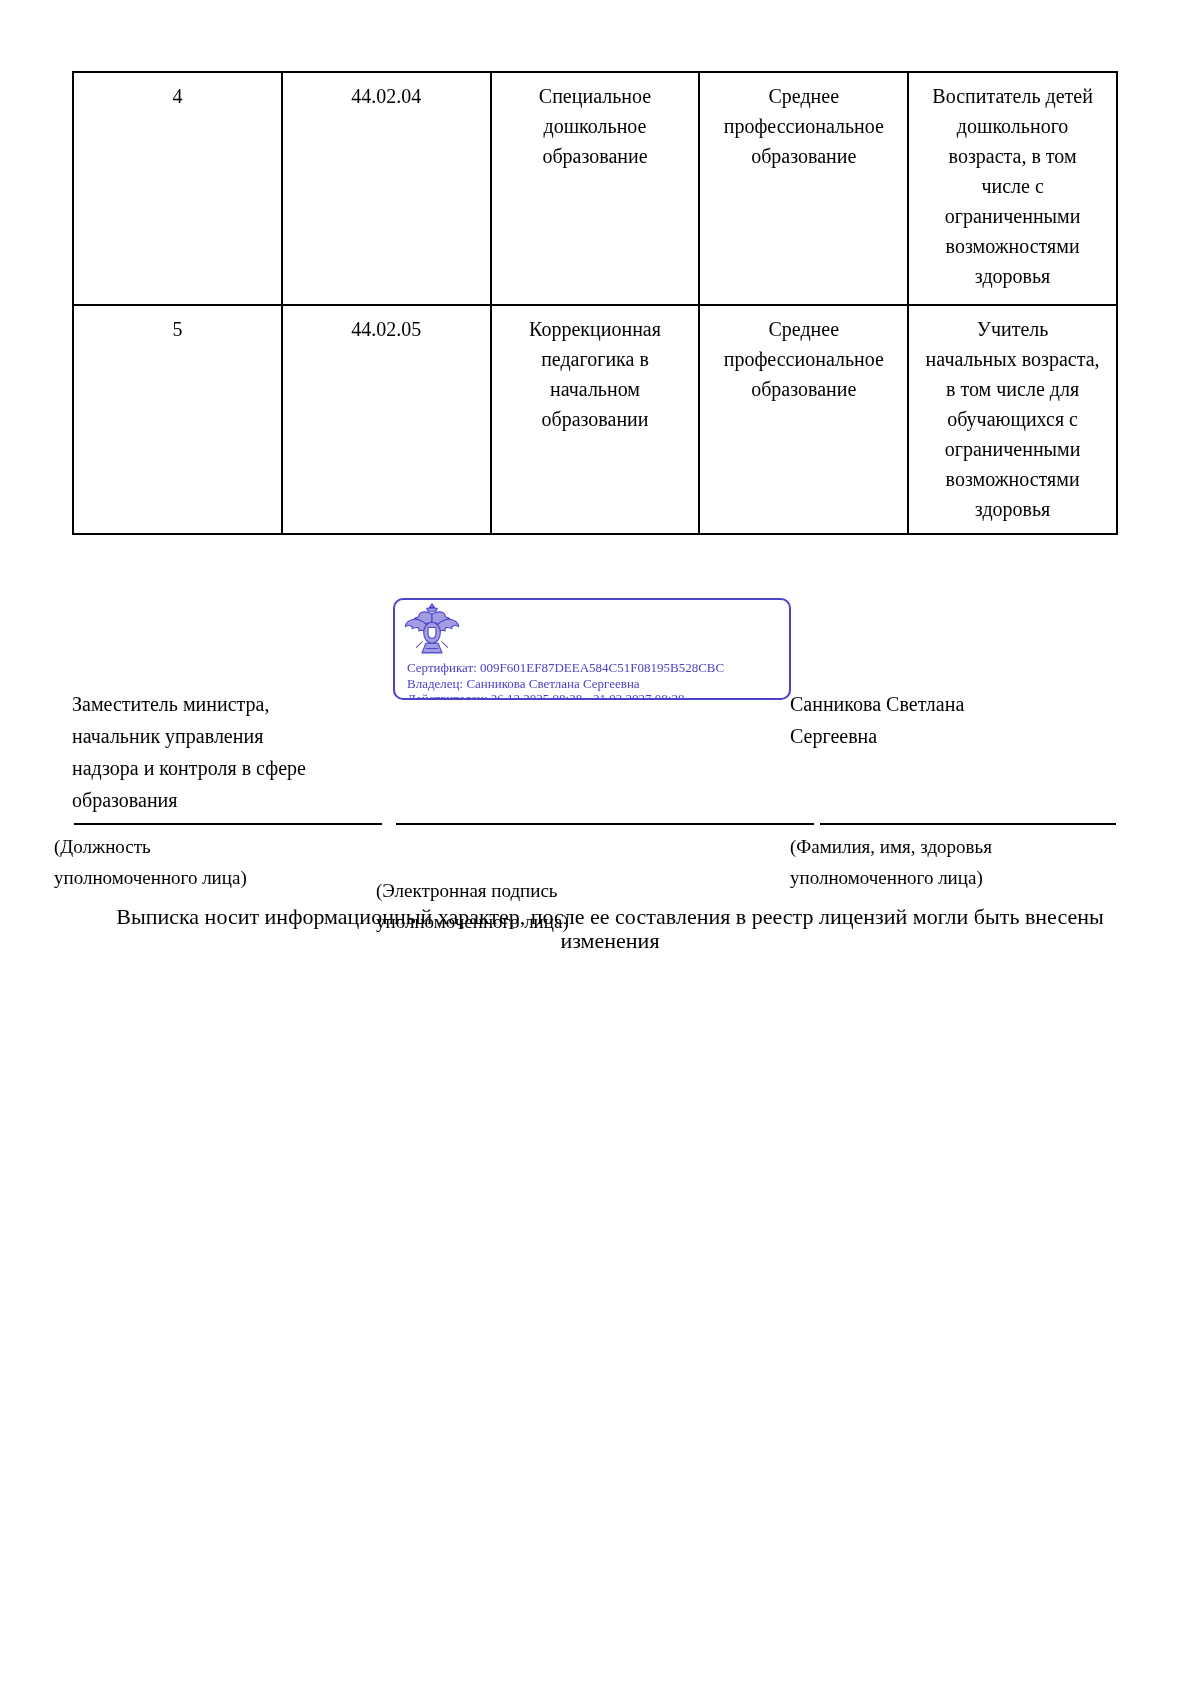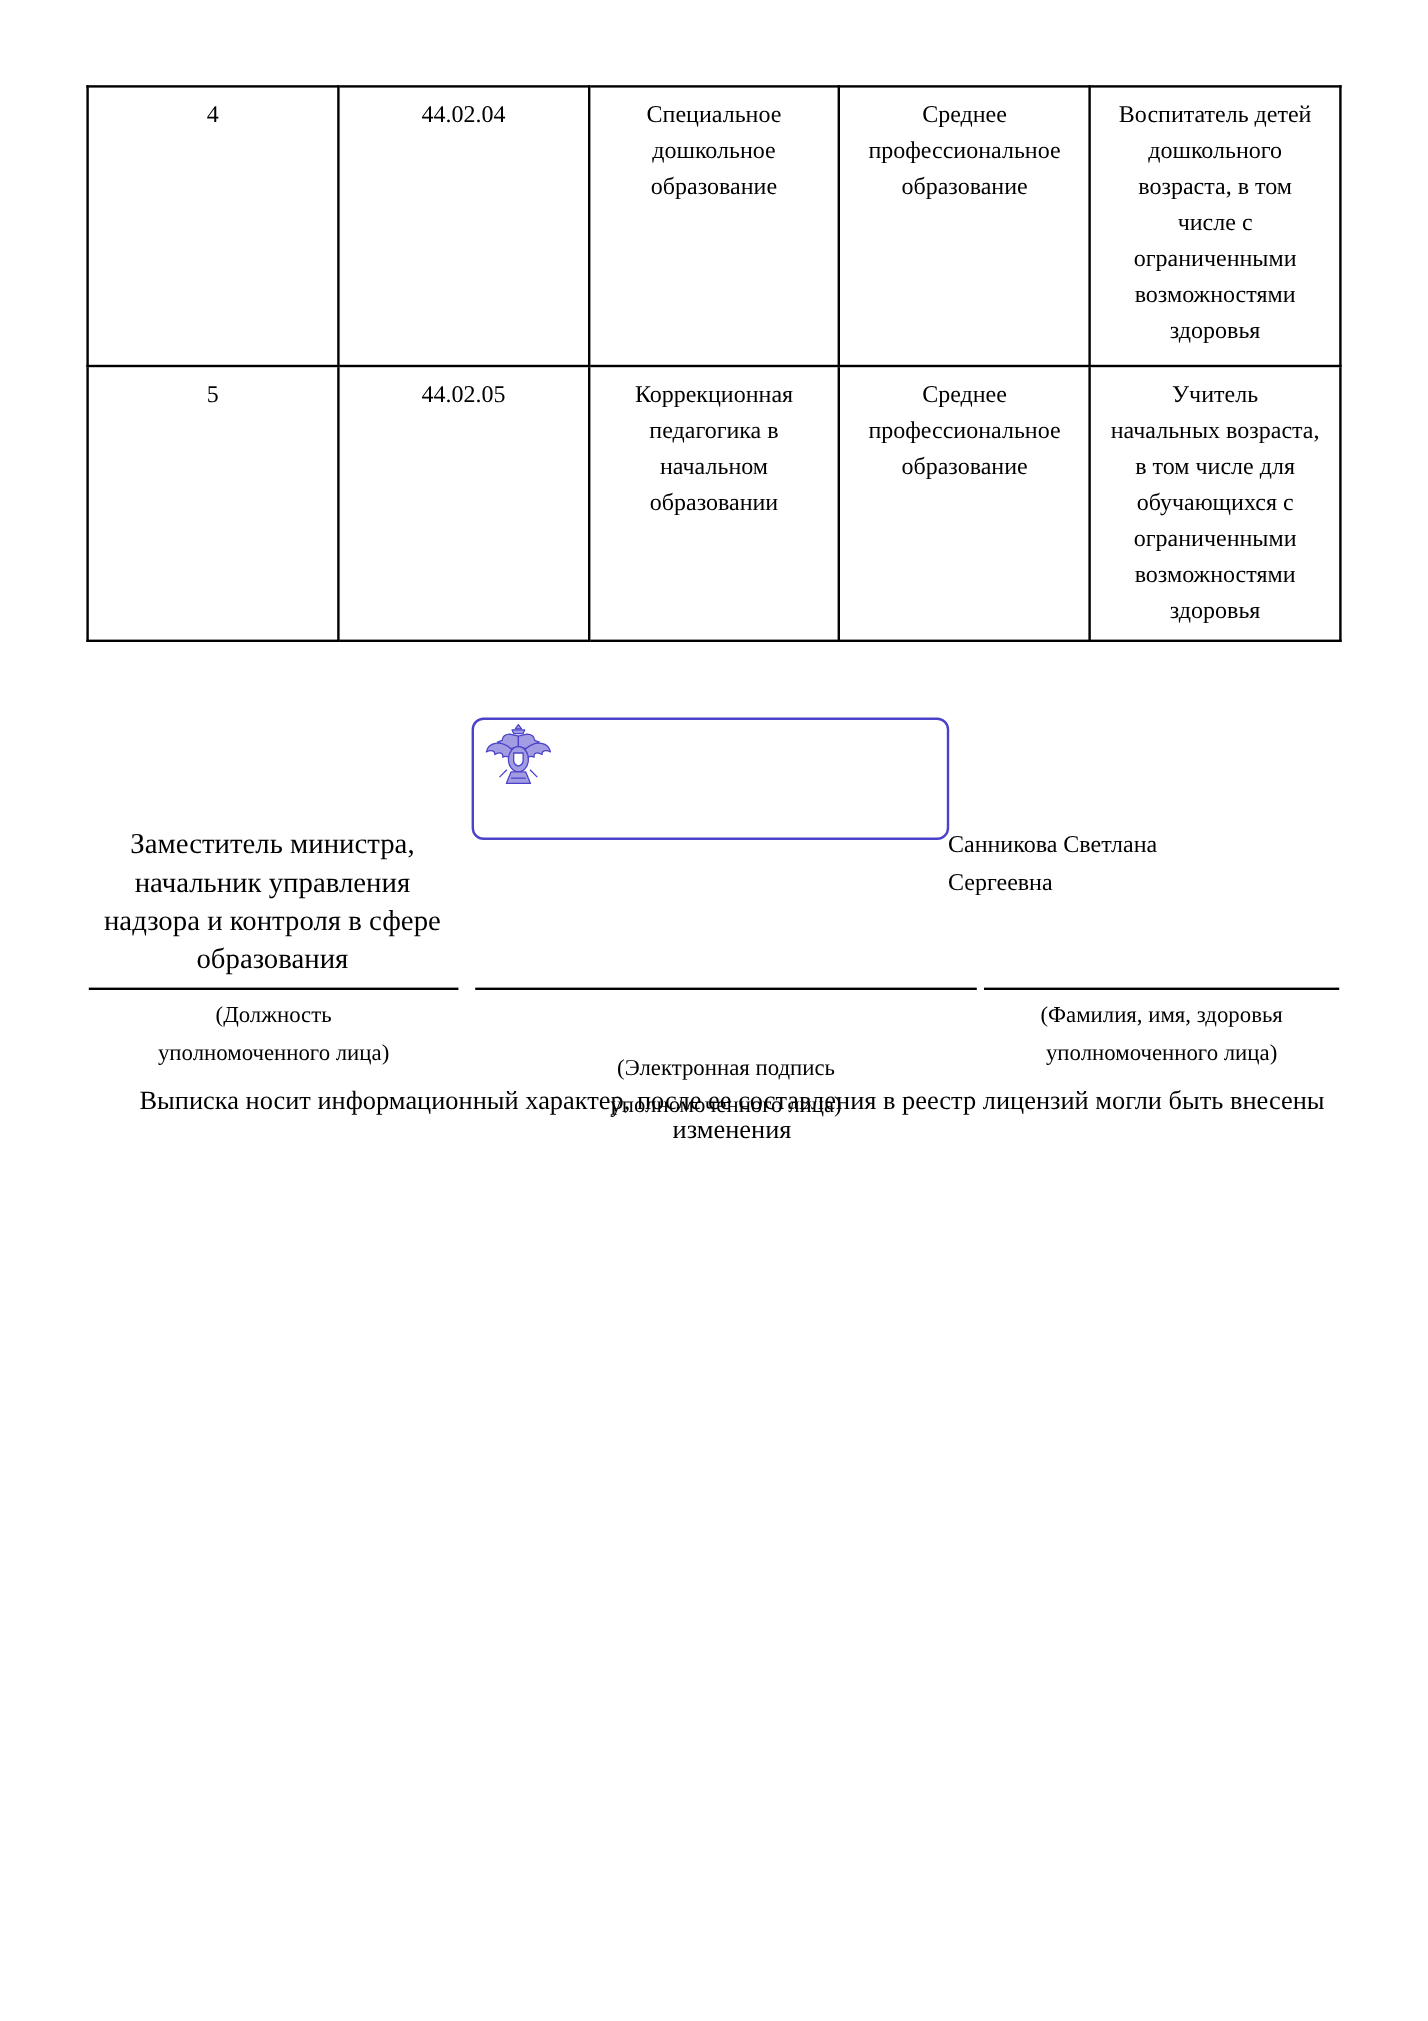--- a/index.html
+++ b/index.html
@@ -42,33 +42,33 @@
     font-weight:bold;font-size:13.5px;line-height:16px;
     white-space:pre-line;
   }
   .stamp-certs{
     margin:1px 0 0 12px;
     font-size:13px;line-height:15.5px;
   }
   
   .sig-position{
     position:absolute;left:72px;top:688px;width:310px;
-    text-align:center;font-size:24px;line-height:32px;white-space:pre-line;
+    font-size:20px;line-height:32px;white-space:pre-line;
   }
   .sig-name{
     position:absolute;left:790px;top:688px;width:340px;
     text-align:left;font-size:20px;line-height:32px;white-space:pre-line;
   }
   .sig-line{position:absolute;top:823px;height:2px;background:#000;}
   .sig-line.l1{left:74px;width:308px;}
   .sig-line.l2{left:396px;width:418px;}
   .sig-line.l3{left:820px;width:296px;}
   .sig-label{
     position:absolute;top:831px;
-    text-align:center;font-size:19px;line-height:31px;white-space:pre-line;font-family:Liberation Serif, serif;
+    font-size:19px;line-height:31px;white-space:pre-line;font-family:Liberation Serif, serif;
   }
   .sig-label.l1{left:54px;width:348px;}
   .sig-label.l2{left:376px;width:458px;margin-top:44px;}
   .sig-label.l3{left:790px;width:356px;}
   
   .footer-note{
     position:absolute;left:86px;top:905px;width:1048px;
     text-align:center;font-size:22px;line-height:24px;
   }
 </style>
@@ -126,20 +126,25 @@
         <path d="M25 24 C15 15 3 18 1.5 27 c4.5 -2.5 8.5 -1 8 2.5 c4.5 -3 8.5 -1.5 7.5 2.5 c4 -2 7.5 0 6.5 4 c3.5 -1 5.5 1 4.5 4.5 l6 -3 z"></path>
         <path d="M39 24 C49 15 61 18 62.5 27 c-4.5 -2.5 -8.5 -1 -8 2.5 c-4.5 -3 -8.5 -1.5 -7.5 2.5 c-4 -2 -7.5 0 -6.5 4 c-3.5 -1 -5.5 1 -4.5 4.5 l-6 -3 z"></path>
         <ellipse cx="32" cy="34" rx="9.5" ry="12"></ellipse>
         <path d="M27.5 28 h9 v7 q0 4.5 -4.5 5.5 q-4.5 -1 -4.5 -5.5 z" fill="#ffffff"></path>
         <path d="M25 46 h14 l4.5 11 h-23 z"></path>
         <path d="M25 52 h14" fill="none"></path>
         <path d="M21 44 l-7 7 M43 44 l7 7" fill="none"></path>
       </g>
     </svg>
   </div>
+  <div class="stamp-certs">
+    <div>Сертификат: 009F601EF87DEEA584C51F08195B528CBC</div>
+    <div>Владелец: Санникова Светлана Сергеевна</div>
+    <div>Действителен: 26.12.2025 08:28 - 21.03.2027 08:28</div>
+  </div>
 </div>
 
 <div class="sig-position">Заместитель министра,
 начальник управления
 надзора и контроля в сфере
 образования</div>
 <div class="sig-name">Санникова Светлана
 Сергеевна</div>
 
 <div class="sig-line l1"></div>

